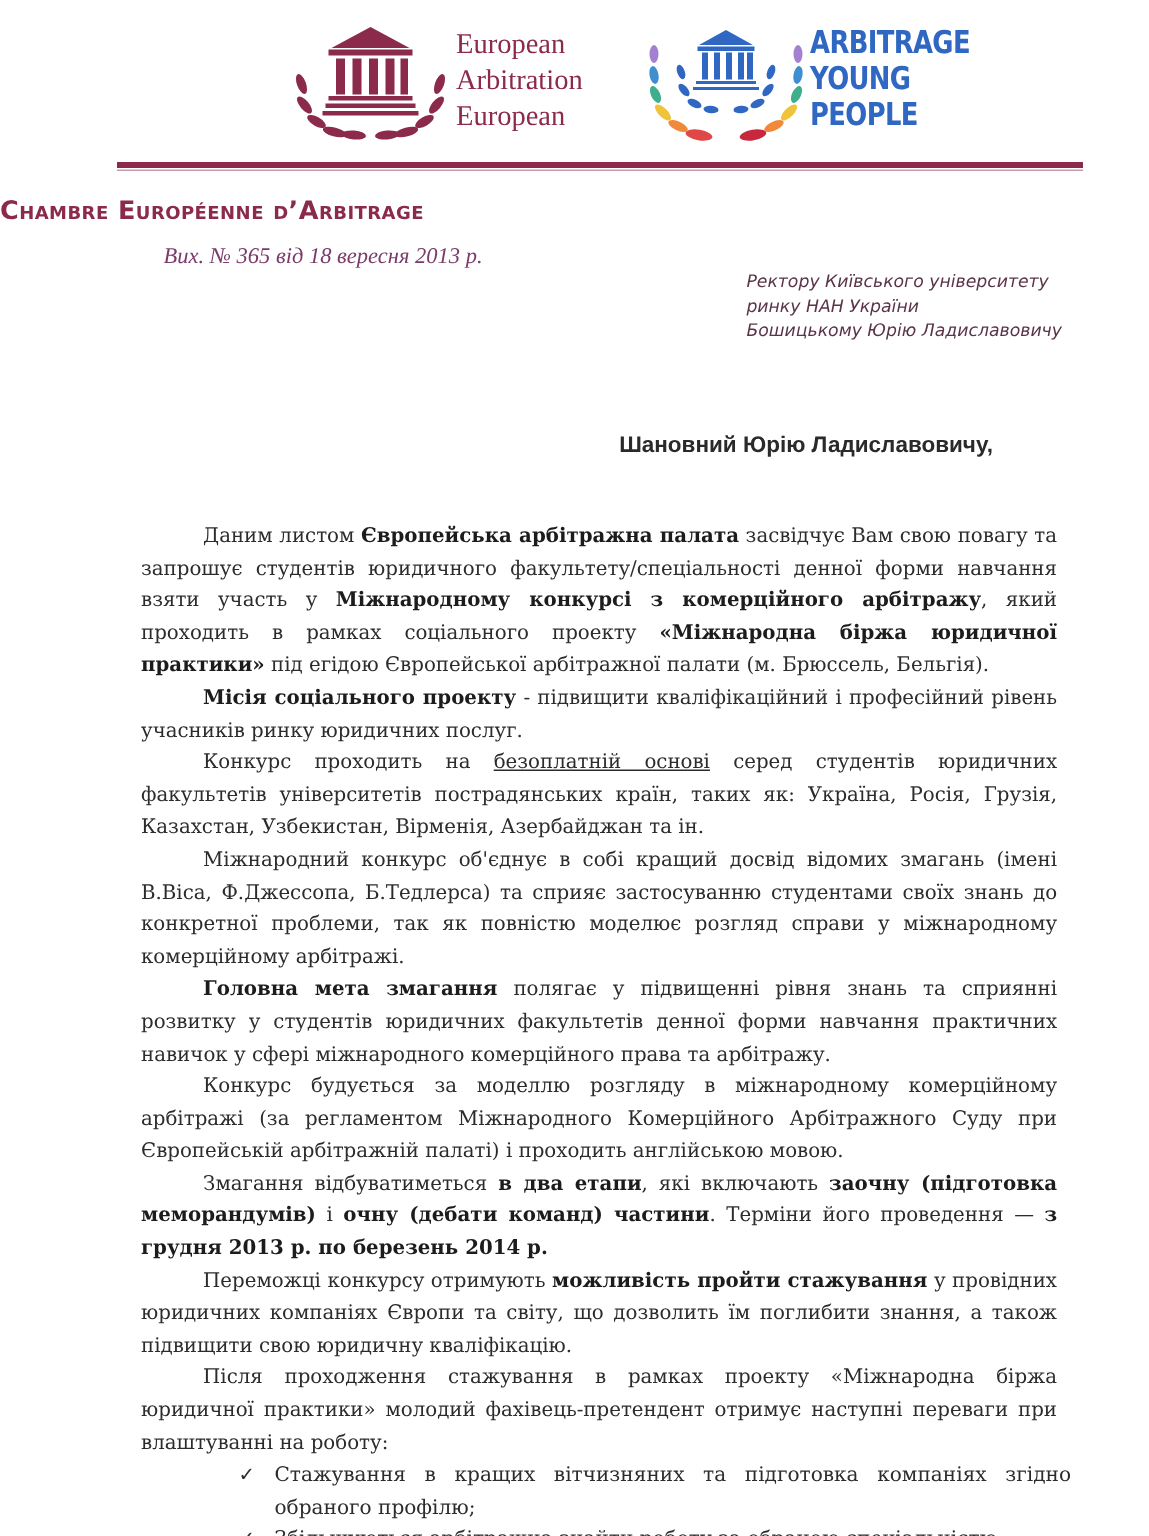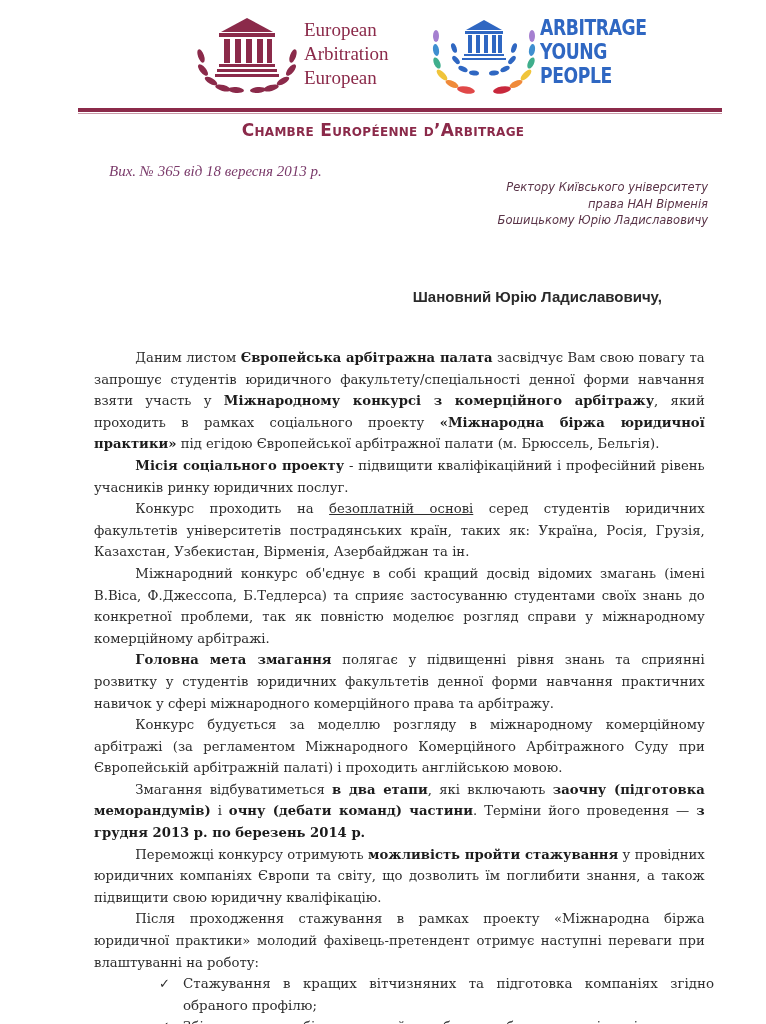--- a/index.html
+++ b/index.html
@@ -18,31 +18,31 @@
   .ayp-logo { position: absolute; left: 430px; top: 14px; width: 108px; height: 82px; }
   .ayp-text {
     position: absolute; left: 540px; top: 16px;
     font-family: "DejaVu Sans", "Liberation Sans", sans-serif;
     font-weight: bold; font-size: 21px; line-height: 24px;
     color: #2f67c2; letter-spacing: -0.5px; transform: scaleX(0.82); transform-origin: left top;
   }
   .rule { position: absolute; left: 78px; top: 108px; width: 644px; height: 4px; background: #8b2a4a; }
   .rule2 { position: absolute; left: 78px; top: 113px; width: 644px; height: 1px; background: #c99aa8; }
   .chamber-title {
-    position: absolute; left: 0; width: 766px; top: 120px; text-align: center;
+    position: absolute; left: 0; width: 766px; top: 131px; 
     font-family: "DejaVu Sans", "Liberation Sans", sans-serif; font-weight: bold;
     font-size: 17px; color: #8b2a4a; font-variant: small-caps; letter-spacing: 0.3px;
   }
   .ref-line {
     position: absolute; left: 97px; top: 163px;
     font-family: "Liberation Serif", "DejaVu Serif", serif; font-style: italic;
     font-size: 15px; color: #7a3a6a; margin-left: 12px;
   }
   .addressee {
-    position: absolute; right: 58px; top: 179px; text-align: right;
+    position: absolute; right: 58px; top: 179px; 
     font-family: "DejaVu Sans", "Liberation Sans", sans-serif; font-style: italic;
     font-size: 11.5px; line-height: 16.5px; color: #5a3448;
   }
   .greeting {
     position: absolute; left: 0; width: 662px; top: 288px; text-align: right;
     font-weight: bold; font-size: 15px; color: #2a2a2a;
     font-family: Liberation Sans, sans-serif;
   }
   .body-text {
     position: absolute; left: 94px; top: 332px; width: 620px;
@@ -139,21 +139,21 @@
 
   <div class="rule"></div>
   <div class="rule2"></div>
   <div class="chamber-title">Chambre Européenne d’Arbitrage</div>
 </div>
 
 <div class="ref-line">Вих. № 365 від 18 вересня 2013 р.</div>
 
 <div class="addressee">
   <div>Ректору Київського університету</div>
-  <div>права НАН Вірменія</div>
+  <div>ринку НАН України</div>
   <div>Бошицькому Юрію Ладиславовичу</div>
 </div>
 
 <div class="greeting">Шановний Юрію Ладиславовичу,</div>
 
 <div class="body-text">
   <p><span>Даним листом </span><b>Європейська арбітражна палата</b><span> засвідчує Вам свою повагу та запрошує студентів юридичного факультету/спеціальності денної форми навчання взяти участь у </span><b>Міжнародному конкурсі з комерційного арбітражу</b><span>, який проходить в рамках соціального проекту </span><b>«Міжнародна біржа юридичної практики»</b><span> під егідою Європейської арбітражної палати (м. Брюссель, Бельгія).</span></p>
 
   <p><b>Місія соціального проекту</b><span> - підвищити кваліфікаційний і професійний рівень учасників ринку юридичних послуг.</span></p>
 

